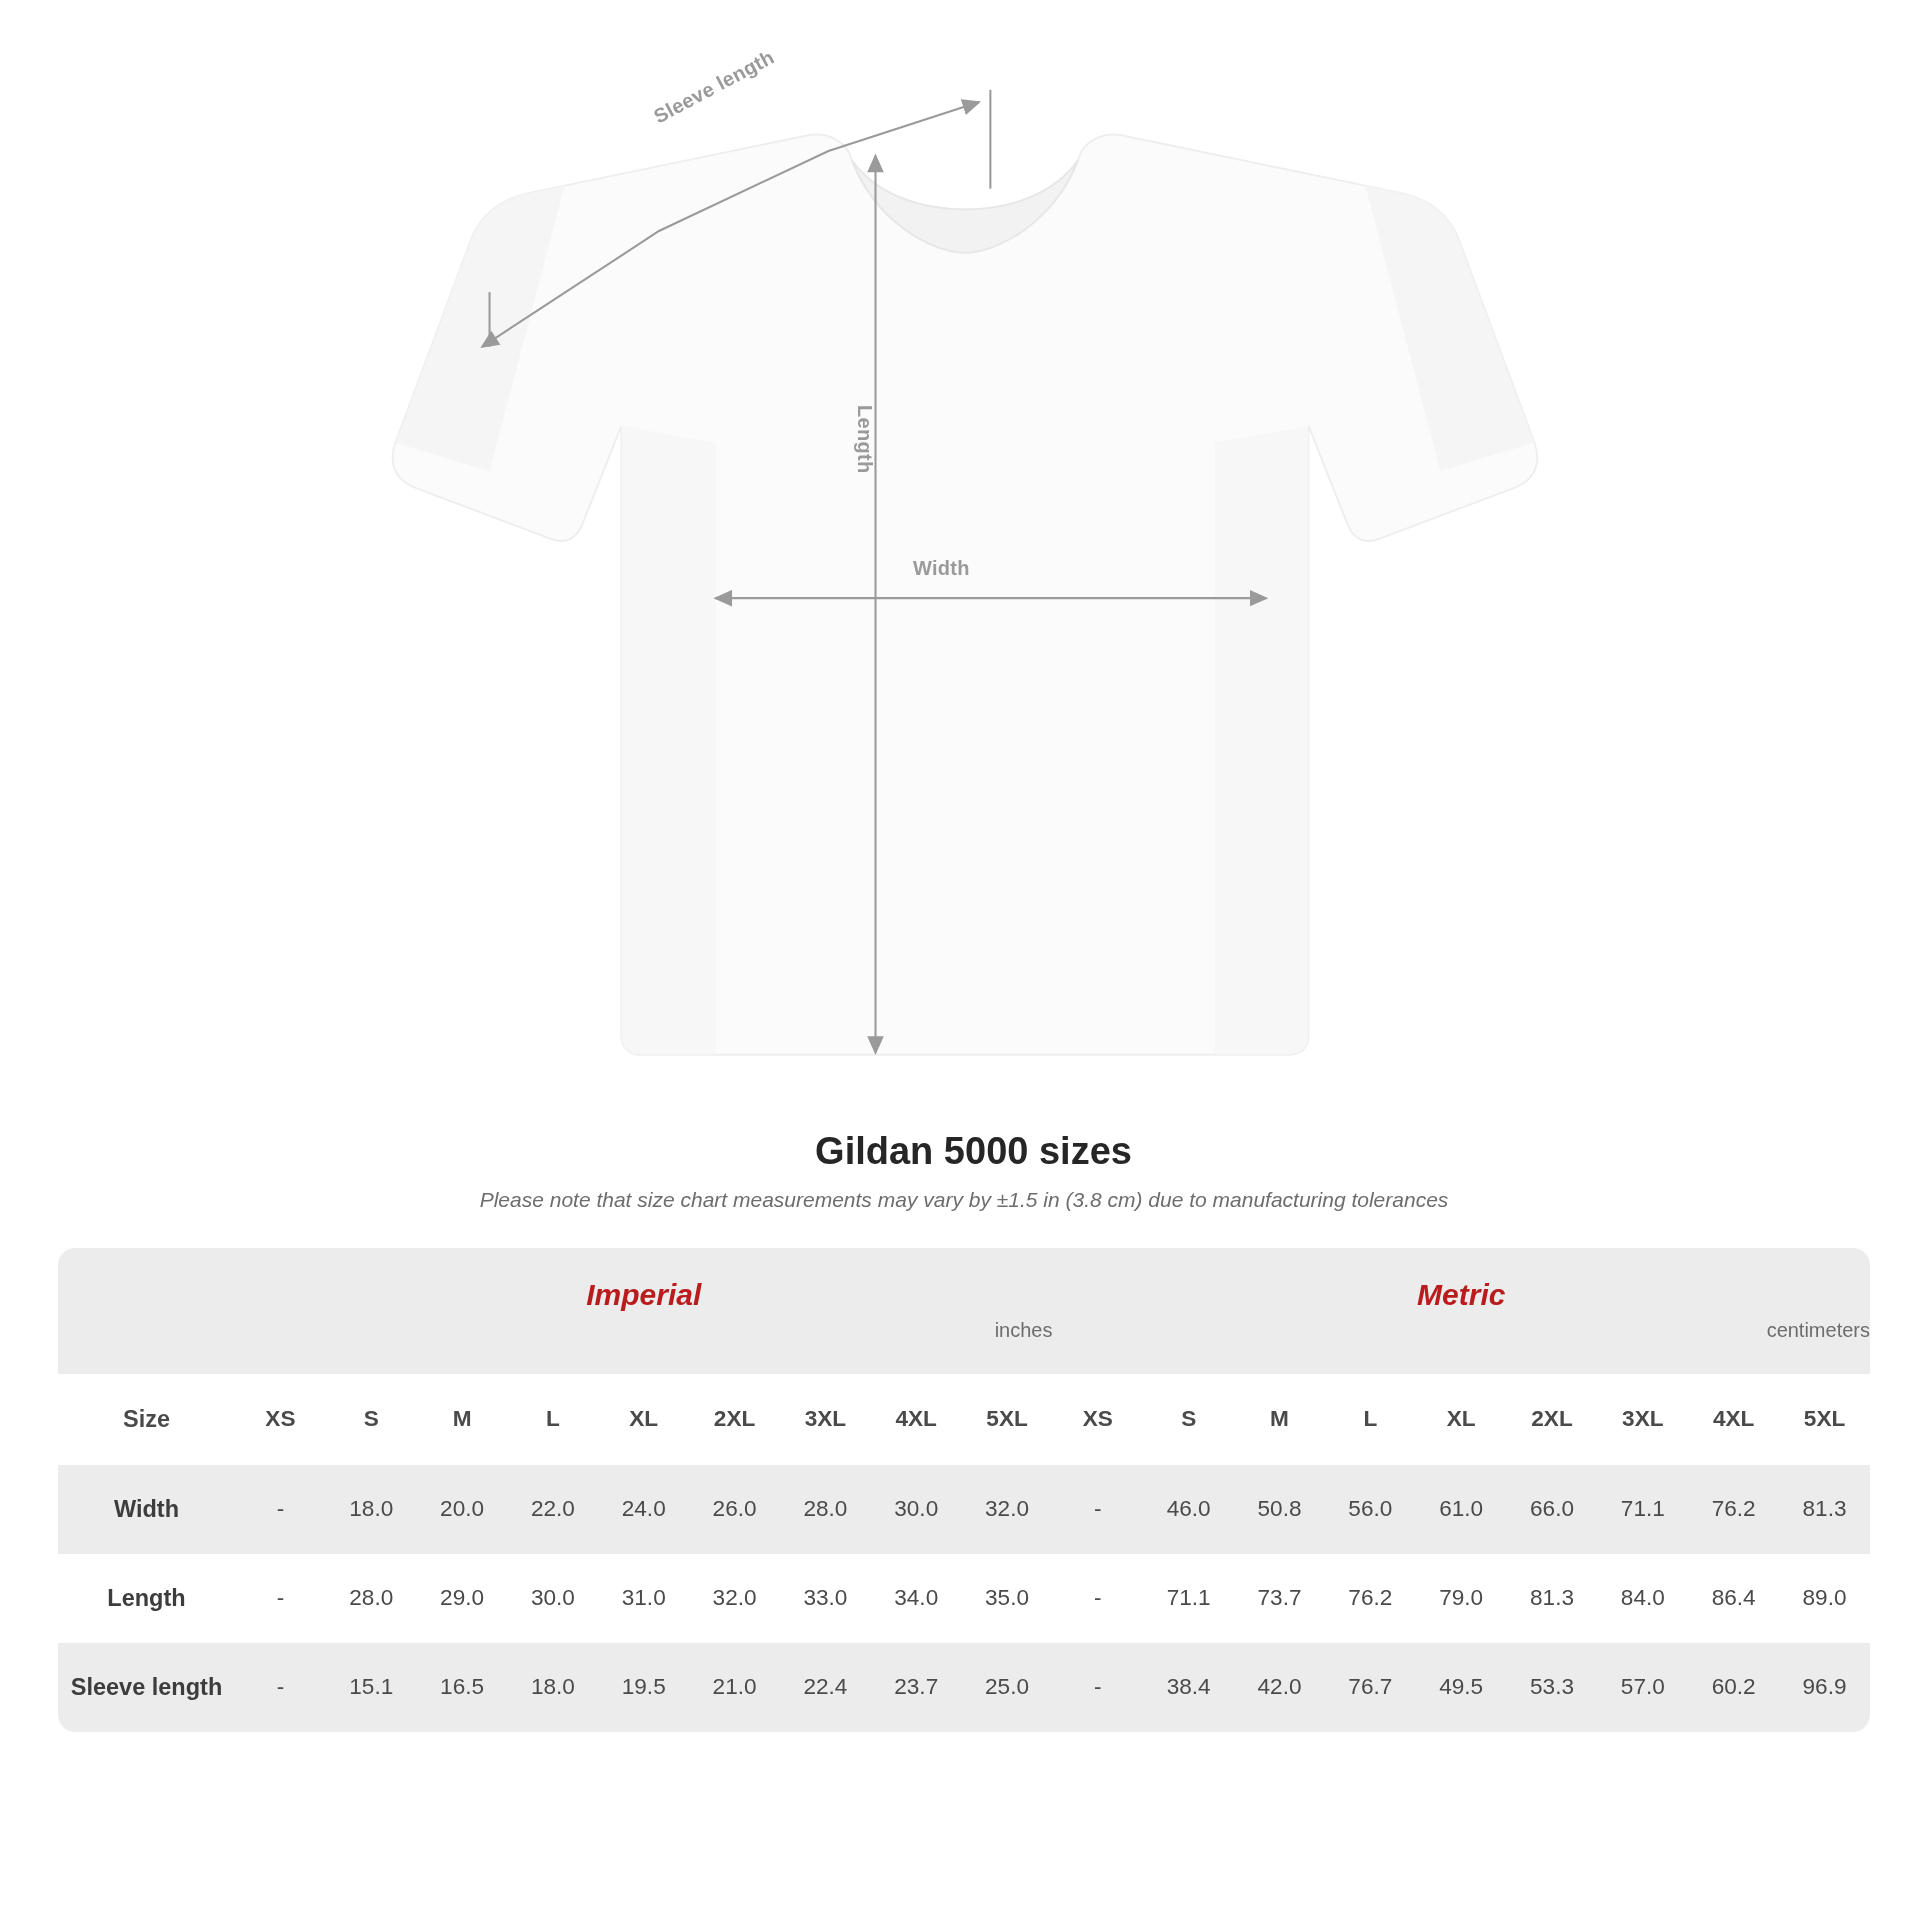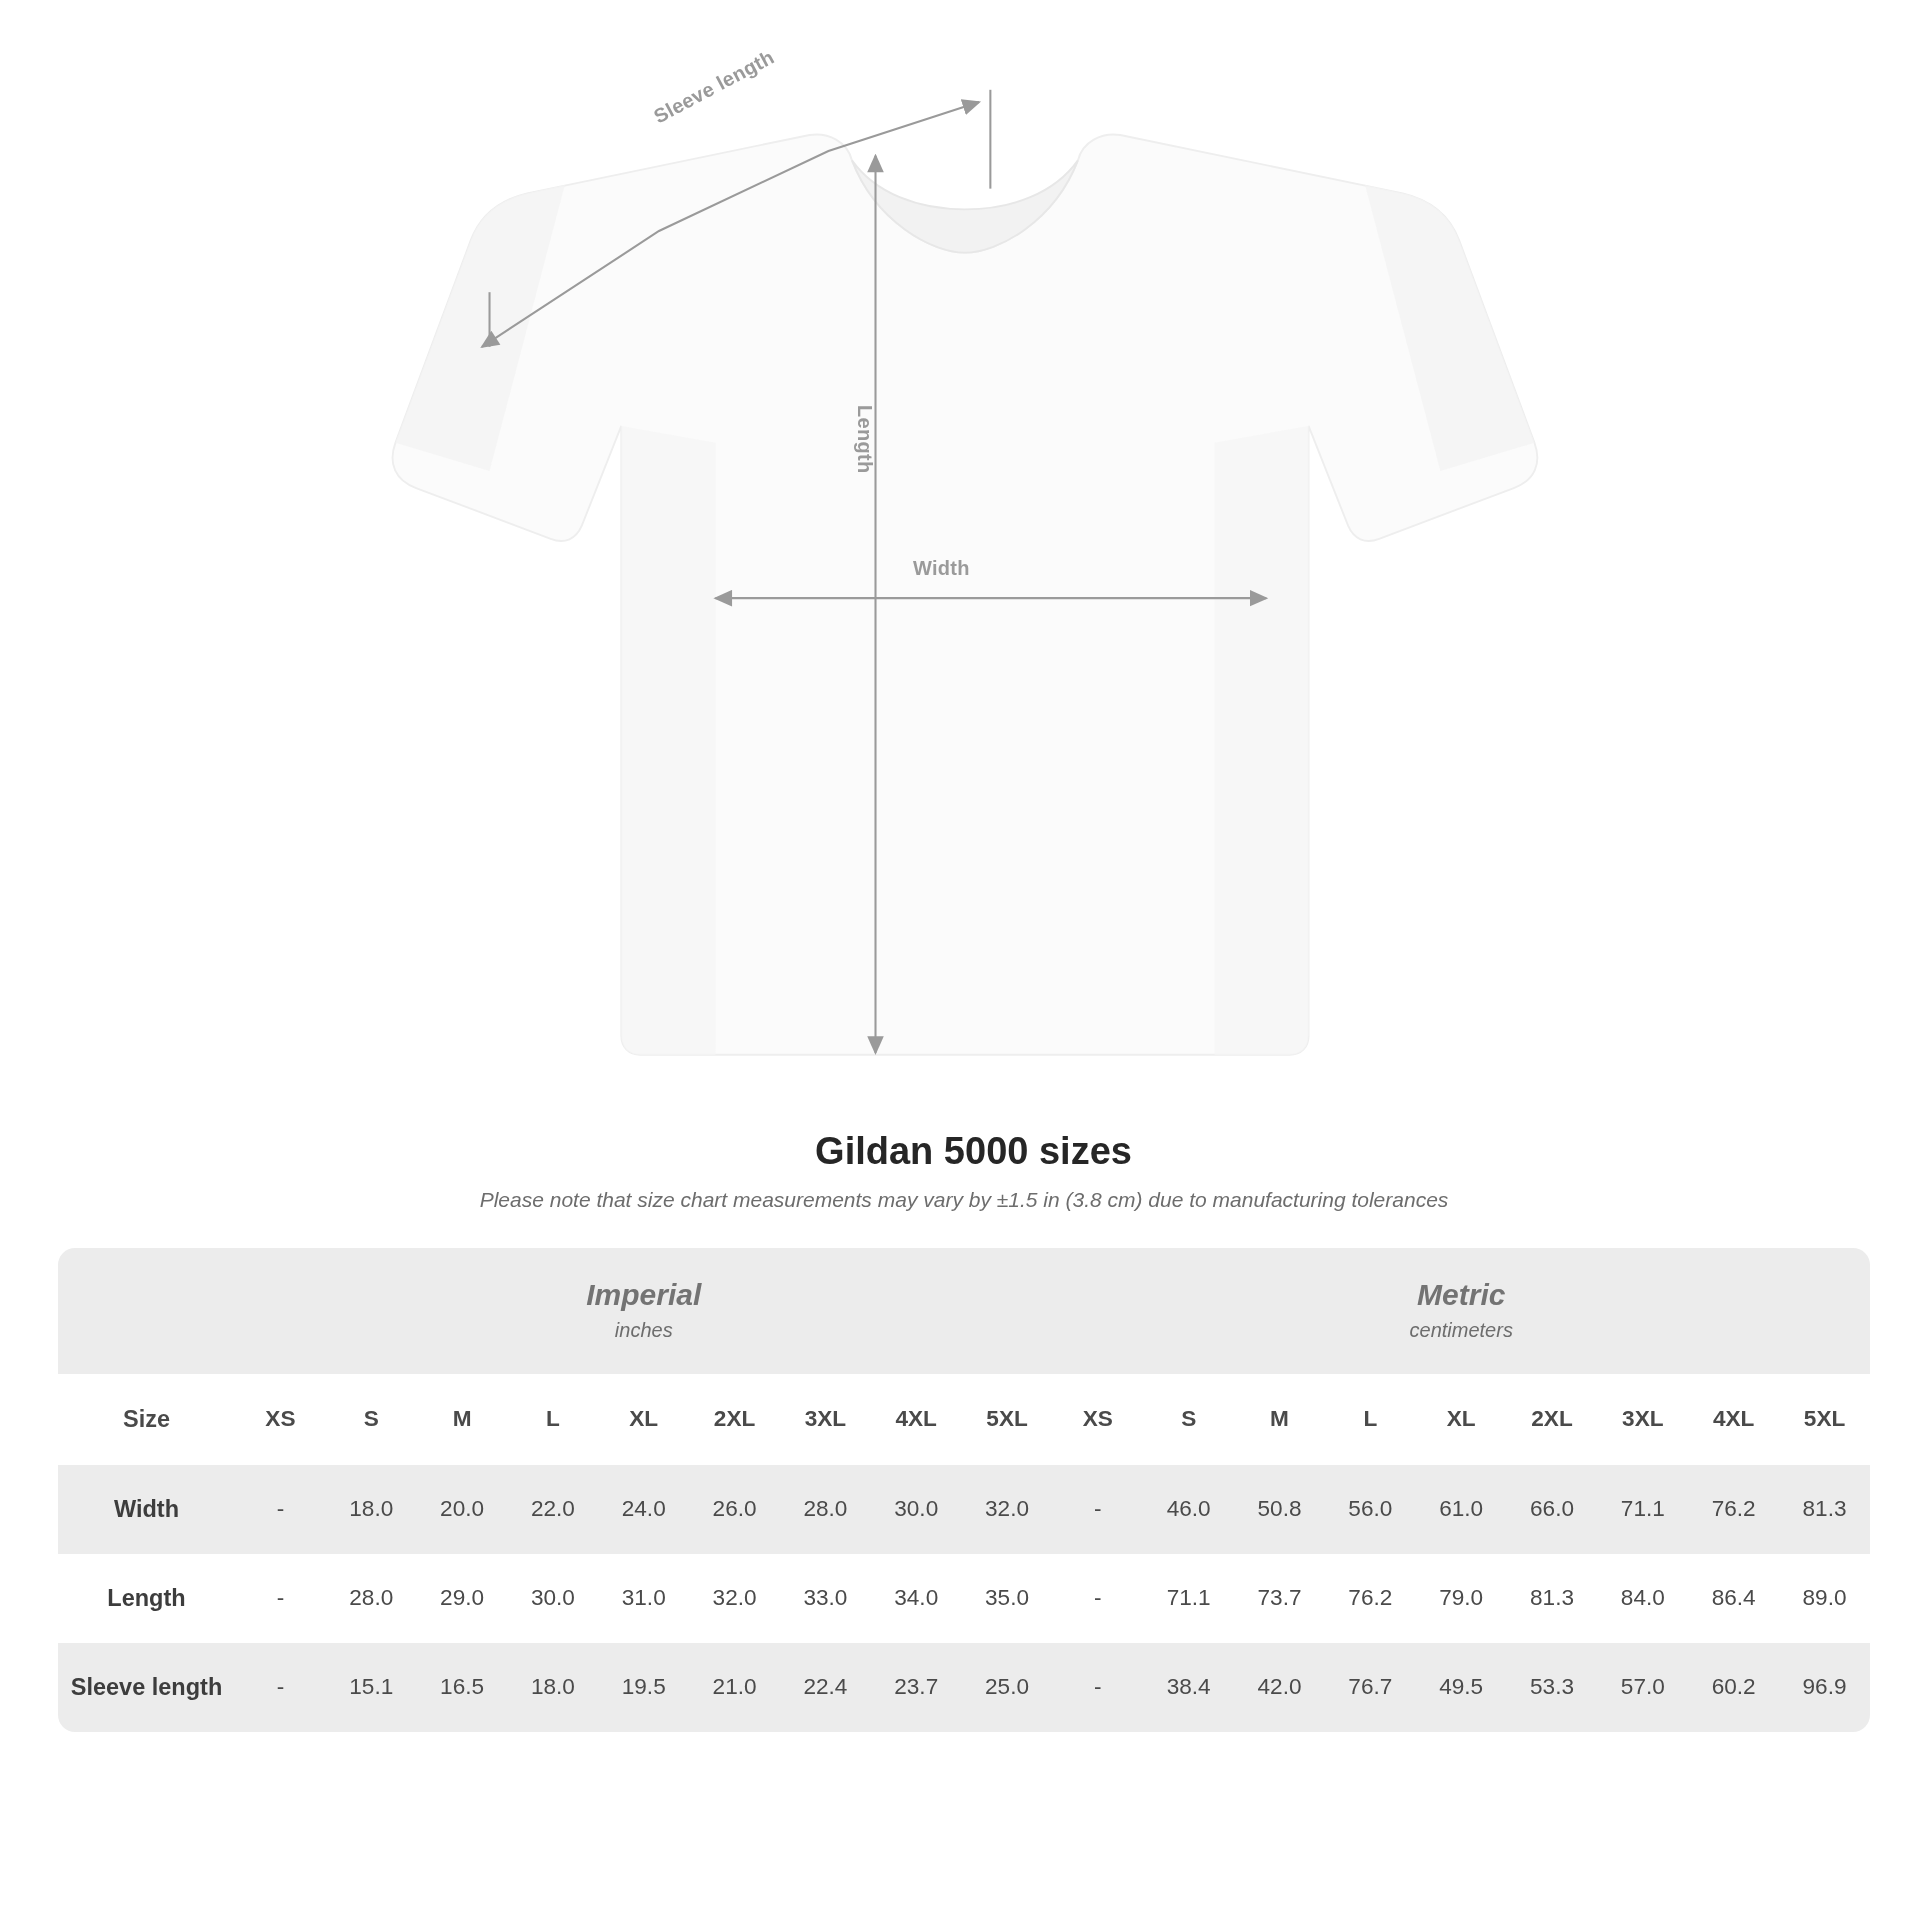--- a/index.html
+++ b/index.html
@@ -92,28 +92,28 @@
     vertical-align: middle;
   }
   .unit-row td {
     background: #ececec;
     padding: 28px 0 28px 0;
   }
   .unit-name {
     font-size: 30px;
     font-style: italic;
     font-weight: bold;
-    color: #737373;
+    color: #b91c1c;
     line-height: 1.25;
   }
   .unit-sub {
     font-size: 20px;
-    font-style: italic;
     color: #6d6d6d;
     line-height: 1.6;
+    text-align: right;
   }
   .head-row td {
     background: #ffffff;
     padding: 32px 0;
     font-size: 22.6px;
     font-weight: bold;
     color: #4a4a4a;
     margin-top: 8px;
   }
   .head-row td.rowlabel {

